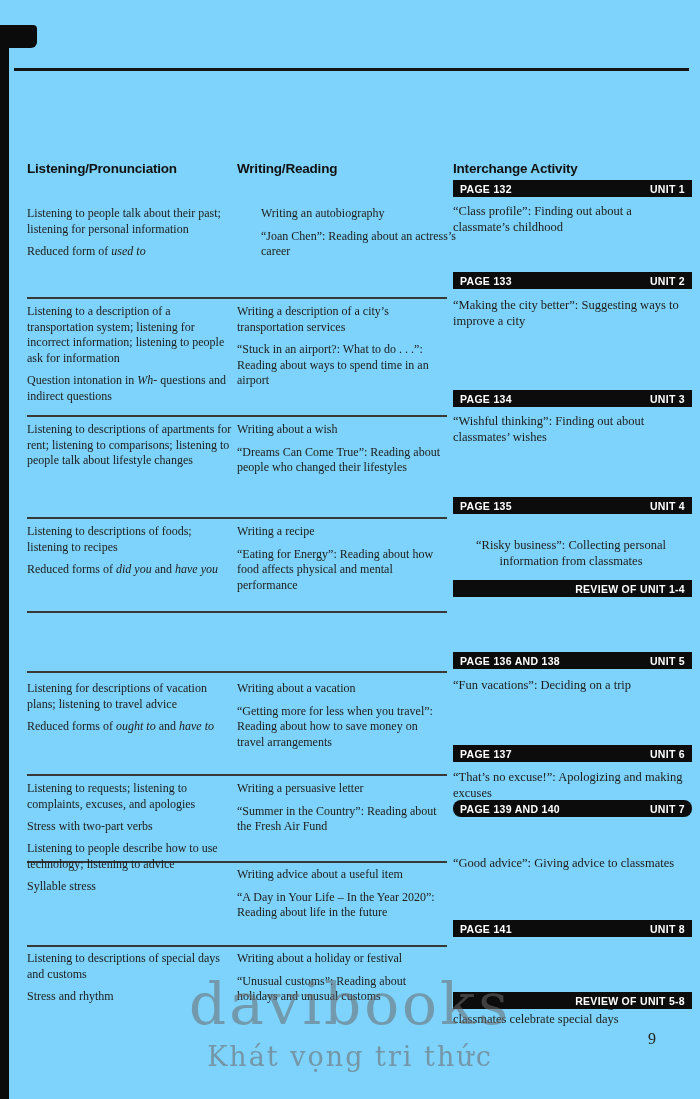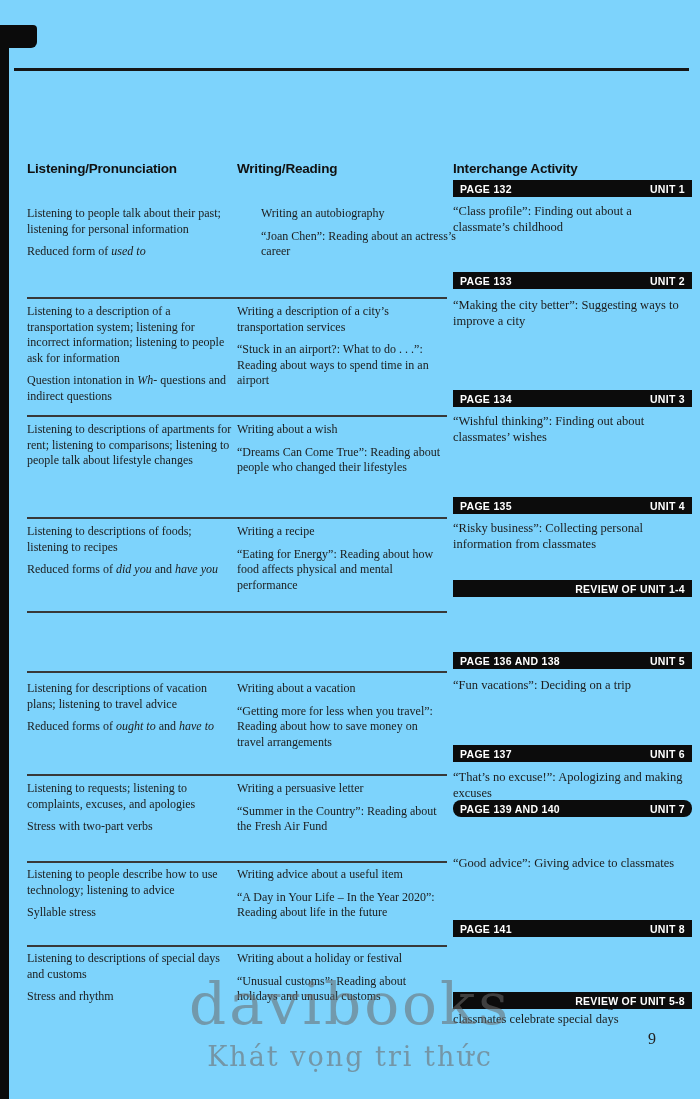--- a/index.html
+++ b/index.html
@@ -115,21 +115,21 @@
     <p>Reduced forms of <i>did you</i> and <i>have you</i></p>
   </div>
   <div class="cell" style="left:237px;top:524px;">
     <p>Writing a recipe</p>
     <p>“Eating for Energy”: Reading about how food affects physical and mental performance</p>
   </div>
   <div class="bar" style="top:497px;">
     <span>PAGE 135</span>
     <span>UNIT 4</span>
   </div>
-  <div class="activity" style="top:521px;">“Risky business”: Collecting personal information from classmates</div>
+  <div class="activity" style="top:538px;text-align:center;">“Risky business”: Collecting personal information from classmates</div>
 
   <div class="bar review" style="top:580px;padding-left:18px;">
     <span>REVIEW OF UNIT 1-4</span>
   </div>
 
   <div class="cell" style="left:27px;top:681px;">
     <p>Listening for descriptions of vacation plans; listening to travel advice</p>
     <p>Reduced forms of <i>ought to</i> and <i>have to</i></p>
   </div>
   <div class="cell" style="left:237px;top:681px;">
@@ -149,21 +149,21 @@
   <div class="cell" style="left:237px;top:781px;">
     <p>Writing a persuasive letter</p>
     <p>“Summer in the Country”: Reading about the Fresh Air Fund</p>
   </div>
   <div class="bar" style="top:745px;">
     <span>PAGE 137</span>
     <span>UNIT 6</span>
   </div>
   <div class="activity" style="top:770px;">“That’s no excuse!”: Apologizing and making excuses</div>
 
-  <div class="cell" style="left:27px;top:867px;">
+  <div class="cell" style="left:27px;top:841px;">
     <p>Listening to people describe how to use technology; listening to advice</p>
     <p>Syllable stress</p>
   </div>
   <div class="cell" style="left:237px;top:867px;">
     <p>Writing advice about a useful item</p>
     <p>“A Day in Your Life – In the Year 2020”: Reading about life in the future</p>
   </div>
   <div class="bar" style="top:800px;border-radius:8px;">
     <span>PAGE 139 AND 140</span>
     <span>UNIT 7</span>

